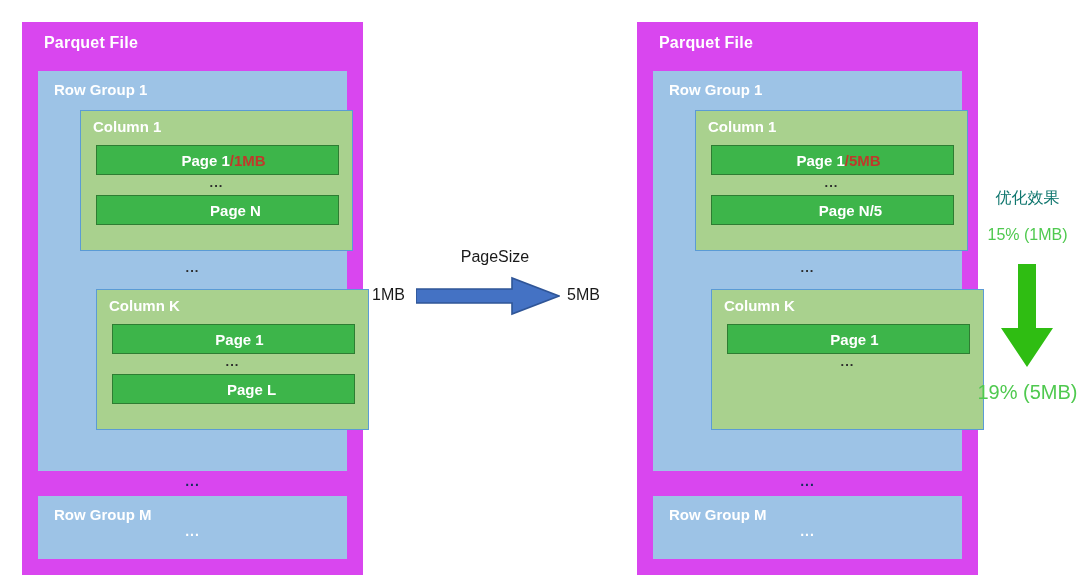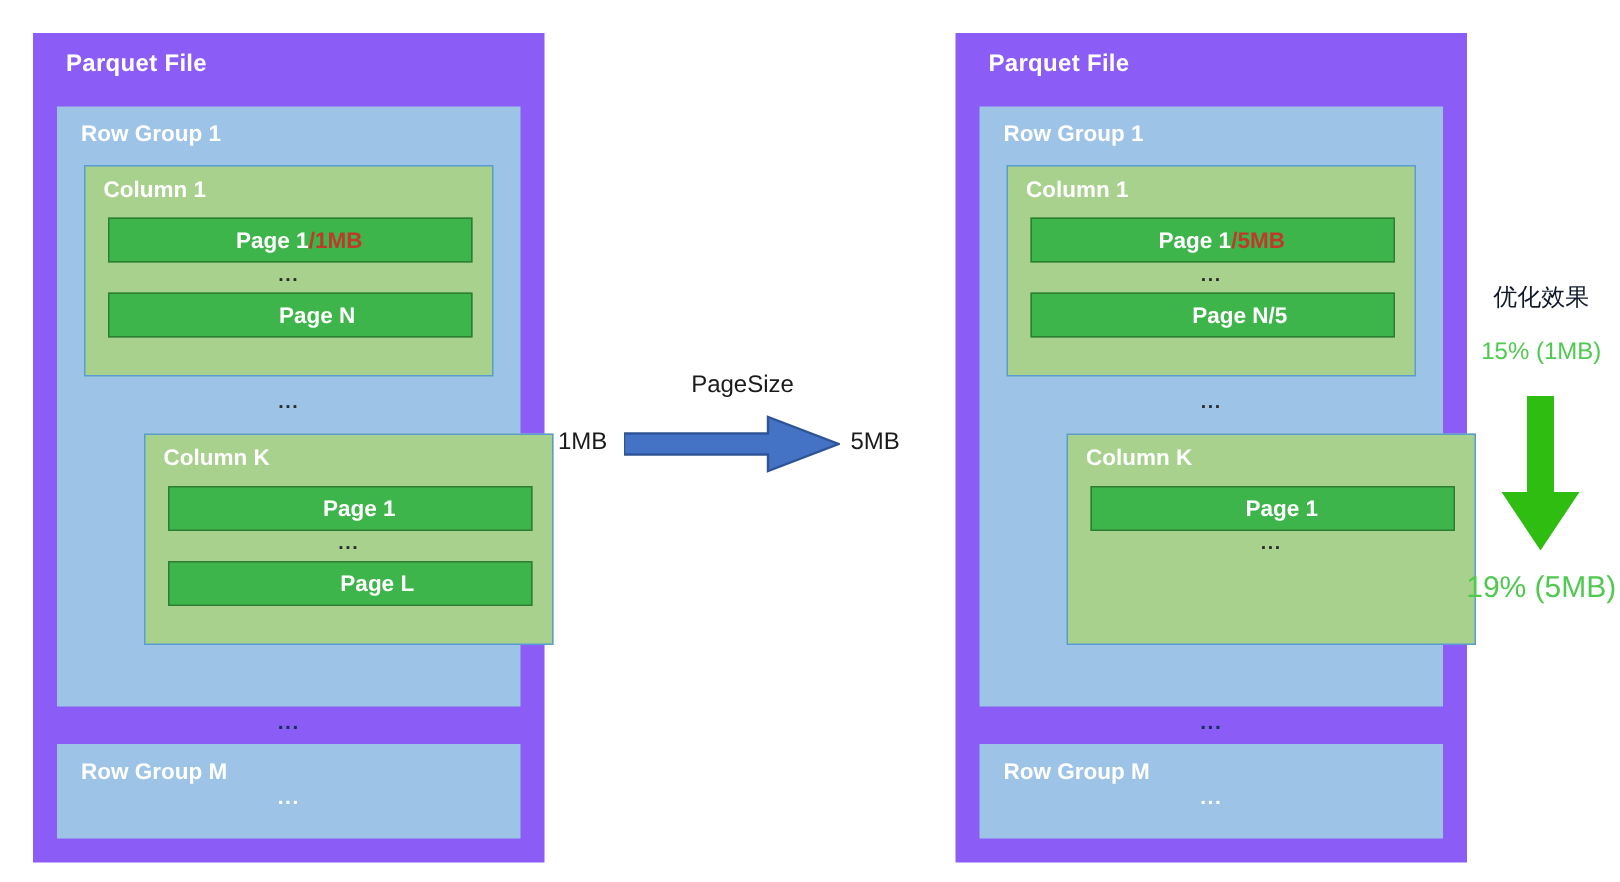--- a/index.html
+++ b/index.html
@@ -14,21 +14,21 @@
     font-family: "Liberation Sans", sans-serif;
     overflow: hidden;
   }
 
   
   .parquet-panel {
     position: absolute;
     top: 22px;
     width: 341px;
     height: 553px;
-    background: #8b5cf6;
+    background: #d946ef;
     box-sizing: border-box;
     padding: 0;
   }
   .parquet-panel.left  { left: 22px; }
   .parquet-panel.right { left: 637px; }
 
   .panel-title {
     position: absolute;
     top: 12px;
     left: 22px;
@@ -80,21 +80,21 @@
   
   .column-box {
     position: absolute;
     left: 18px;
     width: 273px;
     height: 141px;
     background: #A9D18E;
     border: 1px solid #5B9BD5;
     box-sizing: border-box;
   }
-  .column-box.c1 { top: 39px; }
+  .column-box.c1 { top: 39px; margin-left: 24px; }
   .column-box.ck { top: 218px; margin-left: 40px; }
 
   .column-title {
     position: absolute;
     top: 7px;
     left: 12px;
     color: #ffffff;
     font-size: 15px;
     font-weight: bold;
     white-space: nowrap;
@@ -211,21 +211,21 @@
     top: 188px;
     width: 105px;
     height: 220px;
   }
   .opt-title {
     position: absolute;
     top: 0;
     left: 0;
     width: 105px;
     text-align: center;
-    color: #0f172a;
+    color: #0f766e;
     font-size: 16px;
     white-space: nowrap;
   }
   .opt-top-value {
     position: absolute;
     top: 38px;
     left: 0;
     width: 105px;
     text-align: center;
     color: #4FC94F;

